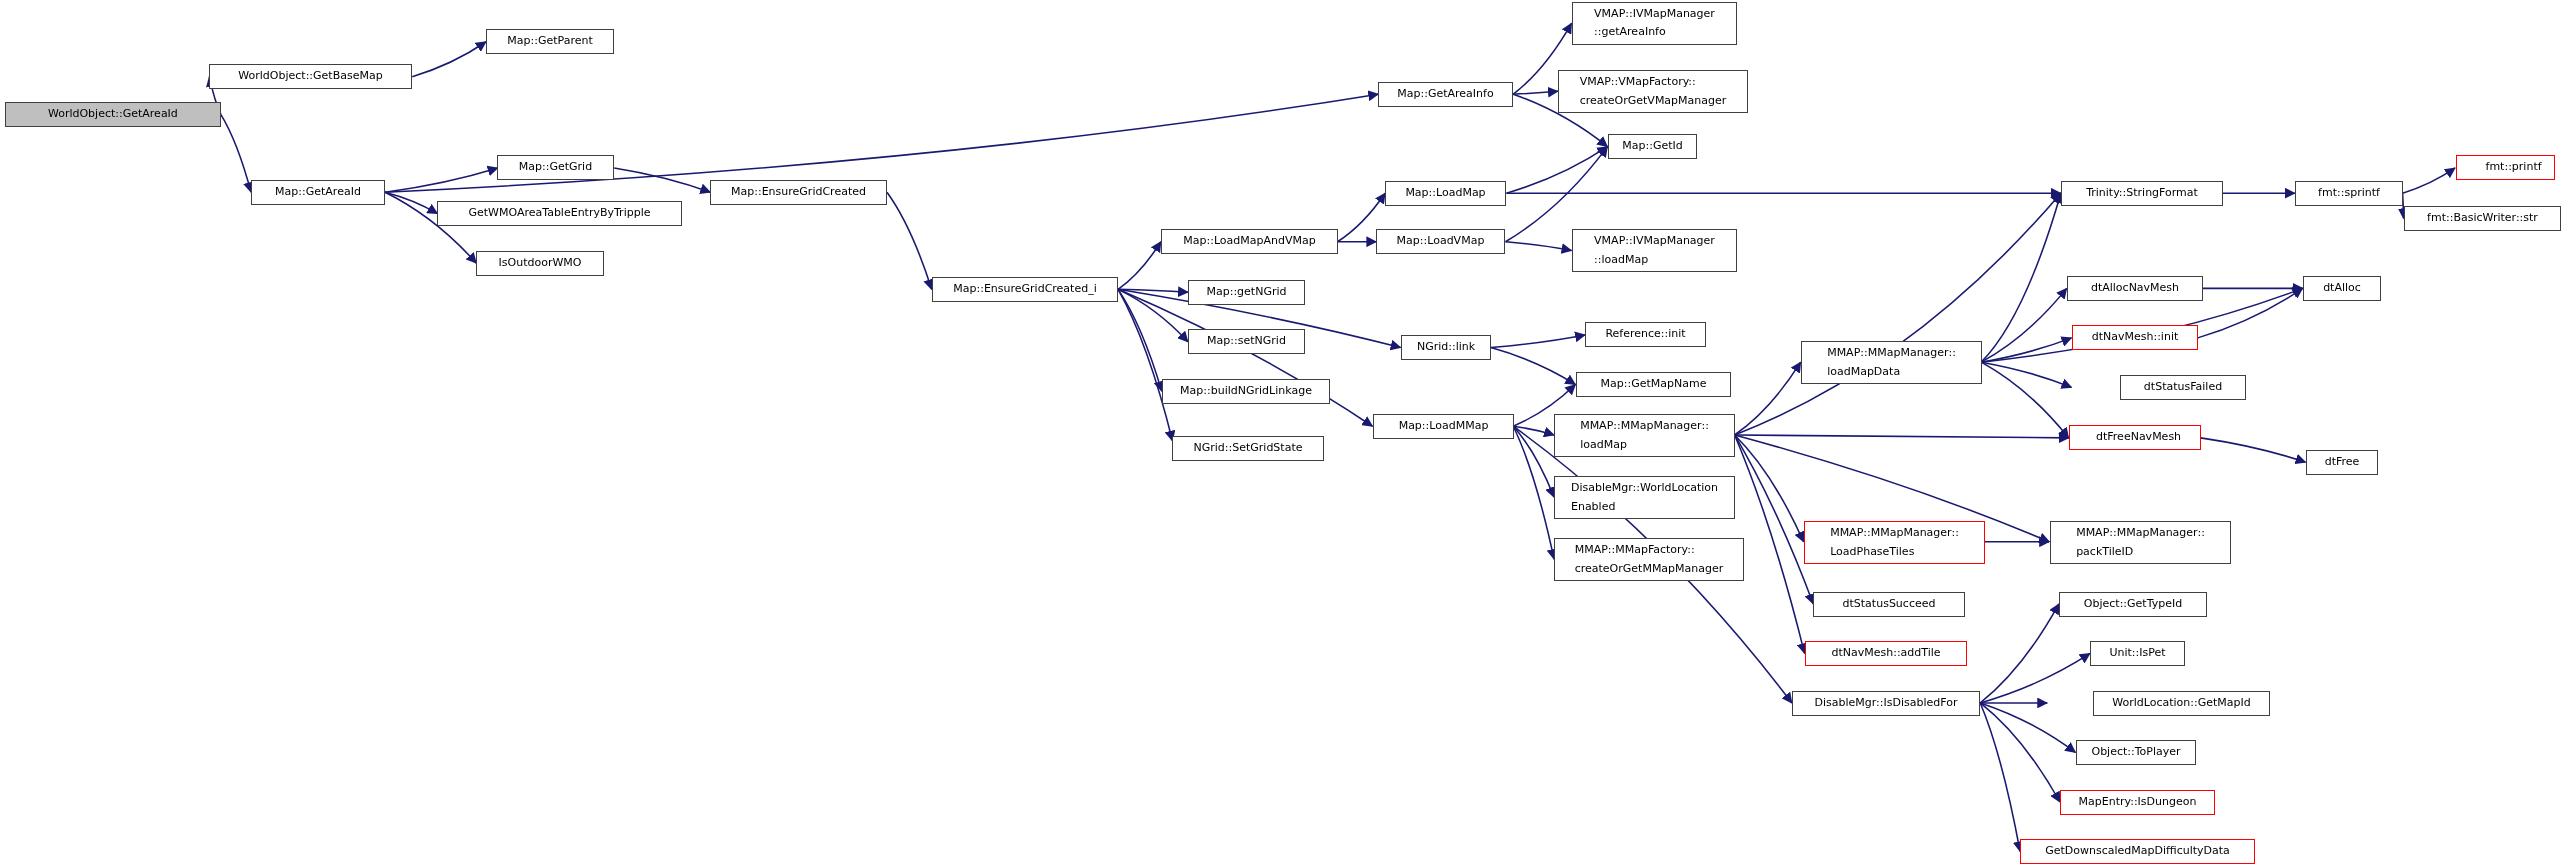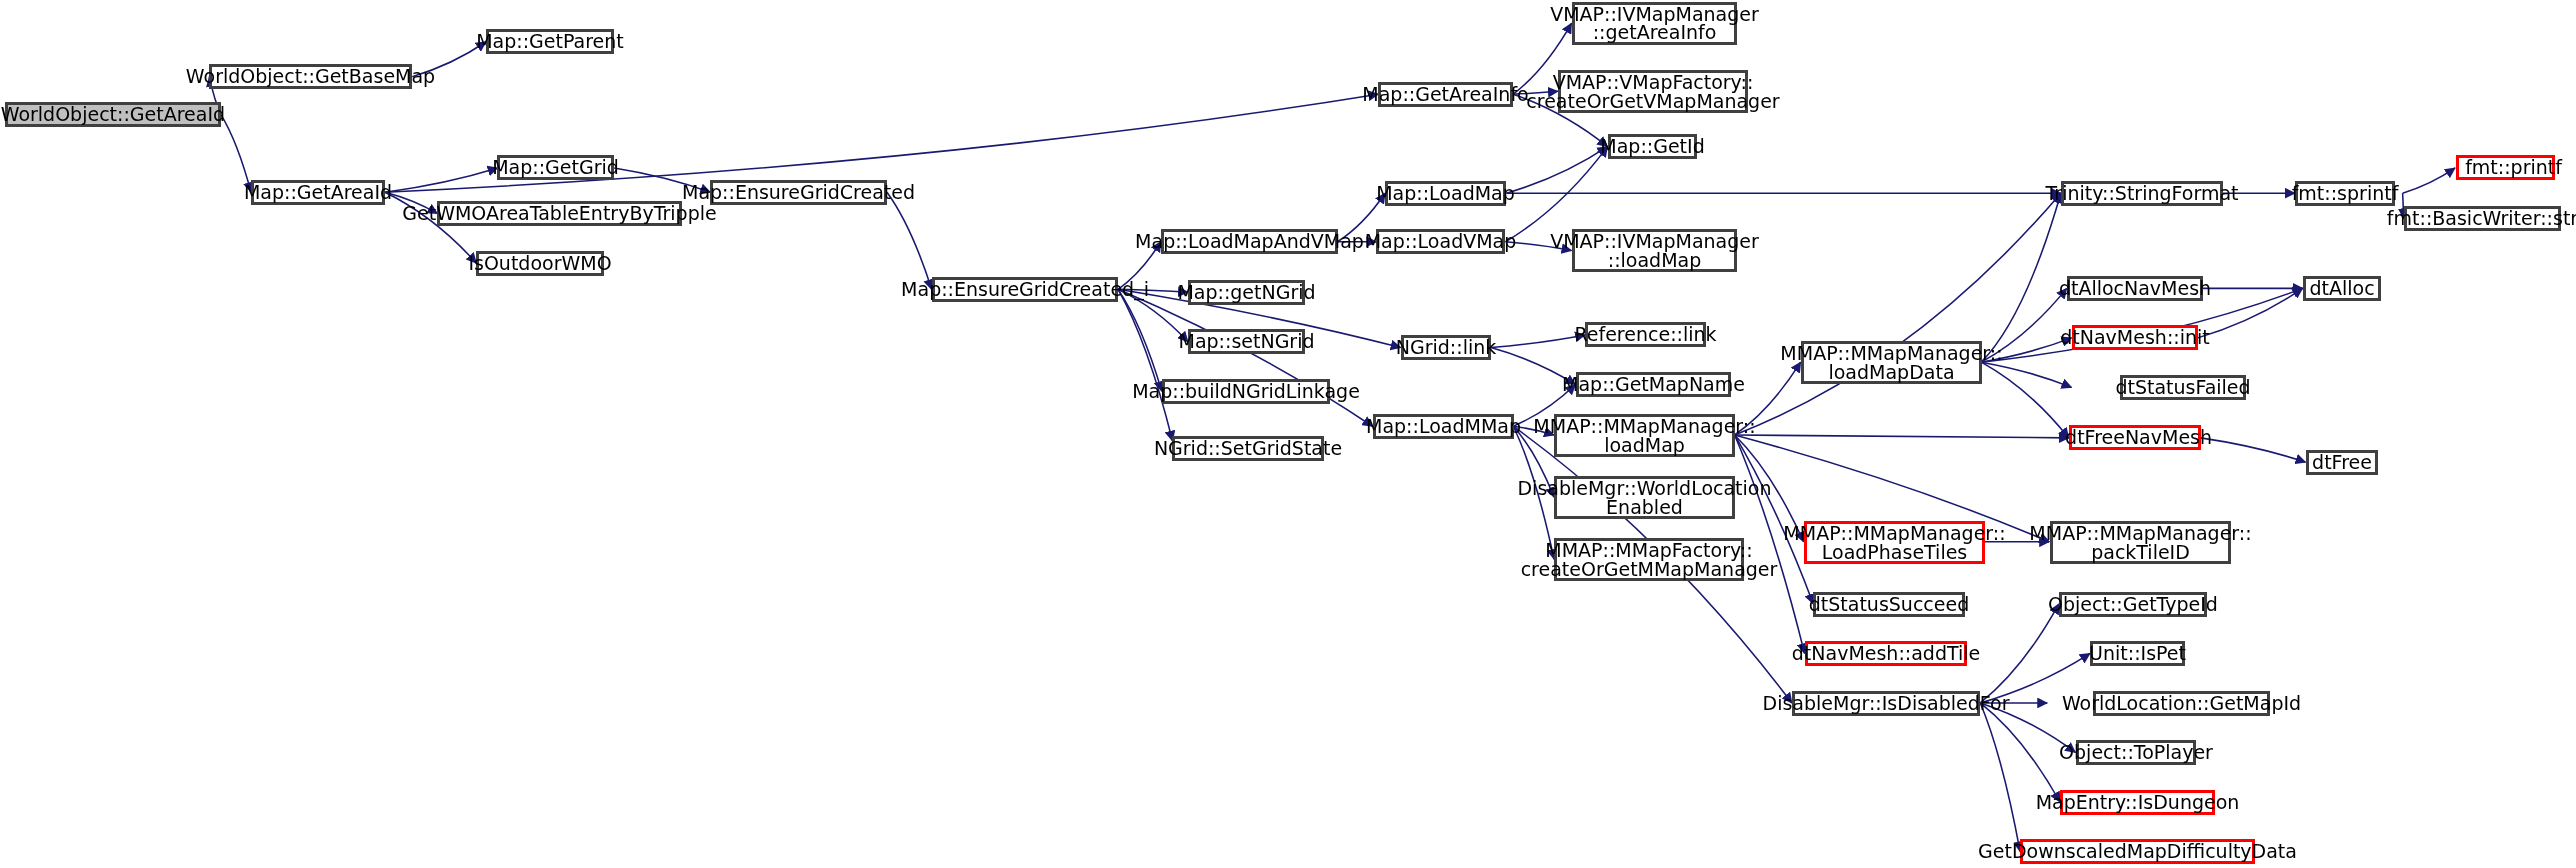--- a/index.html
+++ b/index.html
@@ -11,25 +11,25 @@
     font-family:"DejaVu Sans","Liberation Sans",sans-serif;
     overflow:hidden;
   }
   #edges{position:absolute;left:0;top:0;width:2576px;height:868px;pointer-events:none;}
   .node{
     position:absolute;
     box-sizing:border-box;
     display:flex;
     align-items:center;
     justify-content:center;
-    text-align:center;
+    text-align:left;
     background:#ffffff;
-    border:3px solid #404040;
+    border:1px solid #404040;
     color:#000000;
-    font-size:19px;
+    font-size:11px;
     line-height:18.5px;
     letter-spacing:0px;
     white-space:pre-line;
     padding:0 3.9px;
   }
   .node.red{border-color:#ff0000;}
   .node.current{background:#bfbfbf;border-color:#404040;}
 </style>
 </head>
 <body>
@@ -121,39 +121,39 @@
       <div class="node" style="left: 1376px; top: 229px; width: 129px; height: 25px;">Map::LoadVMap</div>
       <div class="node" style="left: 1378px; top: 82px; width: 135px; height: 25px;">Map::GetAreaInfo</div>
       <div class="node" style="left: 1572px; top: 1.9px; width: 165px; height: 43px;">VMAP::IVMapManager
 ::getAreaInfo</div>
       <div class="node" style="left: 1558px; top: 70px; width: 190px; height: 43px;">VMAP::VMapFactory::
 createOrGetVMapManager</div>
       <div class="node" style="left: 1608px; top: 134px; width: 89px; height: 25px;">Map::GetId</div>
       <div class="node" style="left: 1572px; top: 229px; width: 165px; height: 43px;">VMAP::IVMapManager
 ::loadMap</div>
       <div class="node" style="left: 1401px; top: 335px; width: 90px; height: 25px;">NGrid::link</div>
-      <div class="node" style="left: 1585px; top: 322px; width: 121px; height: 25px;">Reference::link</div>
+      <div class="node" style="left: 1585px; top: 322px; width: 121px; height: 25px;">Reference::init</div>
       <div class="node" style="left: 1576px; top: 372px; width: 155px; height: 25px;">Map::GetMapName</div>
       <div class="node" style="left: 1373px; top: 414px; width: 141px; height: 25px;">Map::LoadMMap</div>
       <div class="node" style="left: 1554px; top: 414px; width: 181px; height: 43px;">MMAP::MMapManager::
 loadMap</div>
       <div class="node" style="left: 1554px; top: 476px; width: 181px; height: 43px;">DisableMgr::WorldLocation
 Enabled</div>
       <div class="node" style="left: 1554px; top: 538px; width: 190px; height: 43px;">MMAP::MMapFactory::
 createOrGetMMapManager</div>
       <div class="node" style="left: 1801px; top: 341px; width: 181px; height: 43px;">MMAP::MMapManager::
 loadMapData</div>
       <div class="node" style="left: 2067px; top: 276px; width: 136px; height: 25px;">dtAllocNavMesh</div>
       <div class="node red" style="left: 2072px; top: 325px; width: 126px; height: 25px;">dtNavMesh::init</div>
       <div class="node" style="left: 2072px; top: 375px; width: 126px; height: 25px; margin-left: 48px;">dtStatusFailed</div>
       <div class="node red" style="left: 2069px; top: 425px; width: 132px; height: 25px; padding-left: 11px;">dtFreeNavMesh</div>
       <div class="node" style="left: 2303px; top: 276px; width: 78px; height: 25px;">dtAlloc</div>
       <div class="node" style="left: 2306px; top: 450px; width: 72px; height: 25px;">dtFree</div>
       <div class="node" style="left: 2061px; top: 181px; width: 162px; height: 25px;">Trinity::StringFormat</div>
-      <div class="node" style="left: 2295px; top: 181px; width: 100px; height: 25px;">fmt::sprintf</div>
+      <div class="node" style="left: 2295px; top: 181px; width: 108px; height: 25px;">fmt::sprintf</div>
       <div class="node red" style="left: 2456px; top: 155px; width: 99px; height: 25px; padding-left: 20px;">fmt::printf</div>
       <div class="node" style="left: 2404px; top: 206px; width: 157px; height: 25px;">fmt::BasicWriter::str</div>
       <div class="node red" style="left: 1804px; top: 521px; width: 181px; height: 43px;">MMAP::MMapManager::
 LoadPhaseTiles</div>
       <div class="node" style="left: 2050px; top: 521px; width: 181px; height: 43px;">MMAP::MMapManager::
 packTileID</div>
       <div class="node" style="left: 1813px; top: 592px; width: 152px; height: 25px;">dtStatusSucceed</div>
       <div class="node red" style="left: 1805px; top: 641px; width: 162px; height: 25px;">dtNavMesh::addTile</div>
       <div class="node" style="left: 1792px; top: 691px; width: 188px; height: 25px;">DisableMgr::IsDisabledFor</div>
       <div class="node" style="left: 2059px; top: 592px; width: 148px; height: 25px;">Object::GetTypeId</div>

